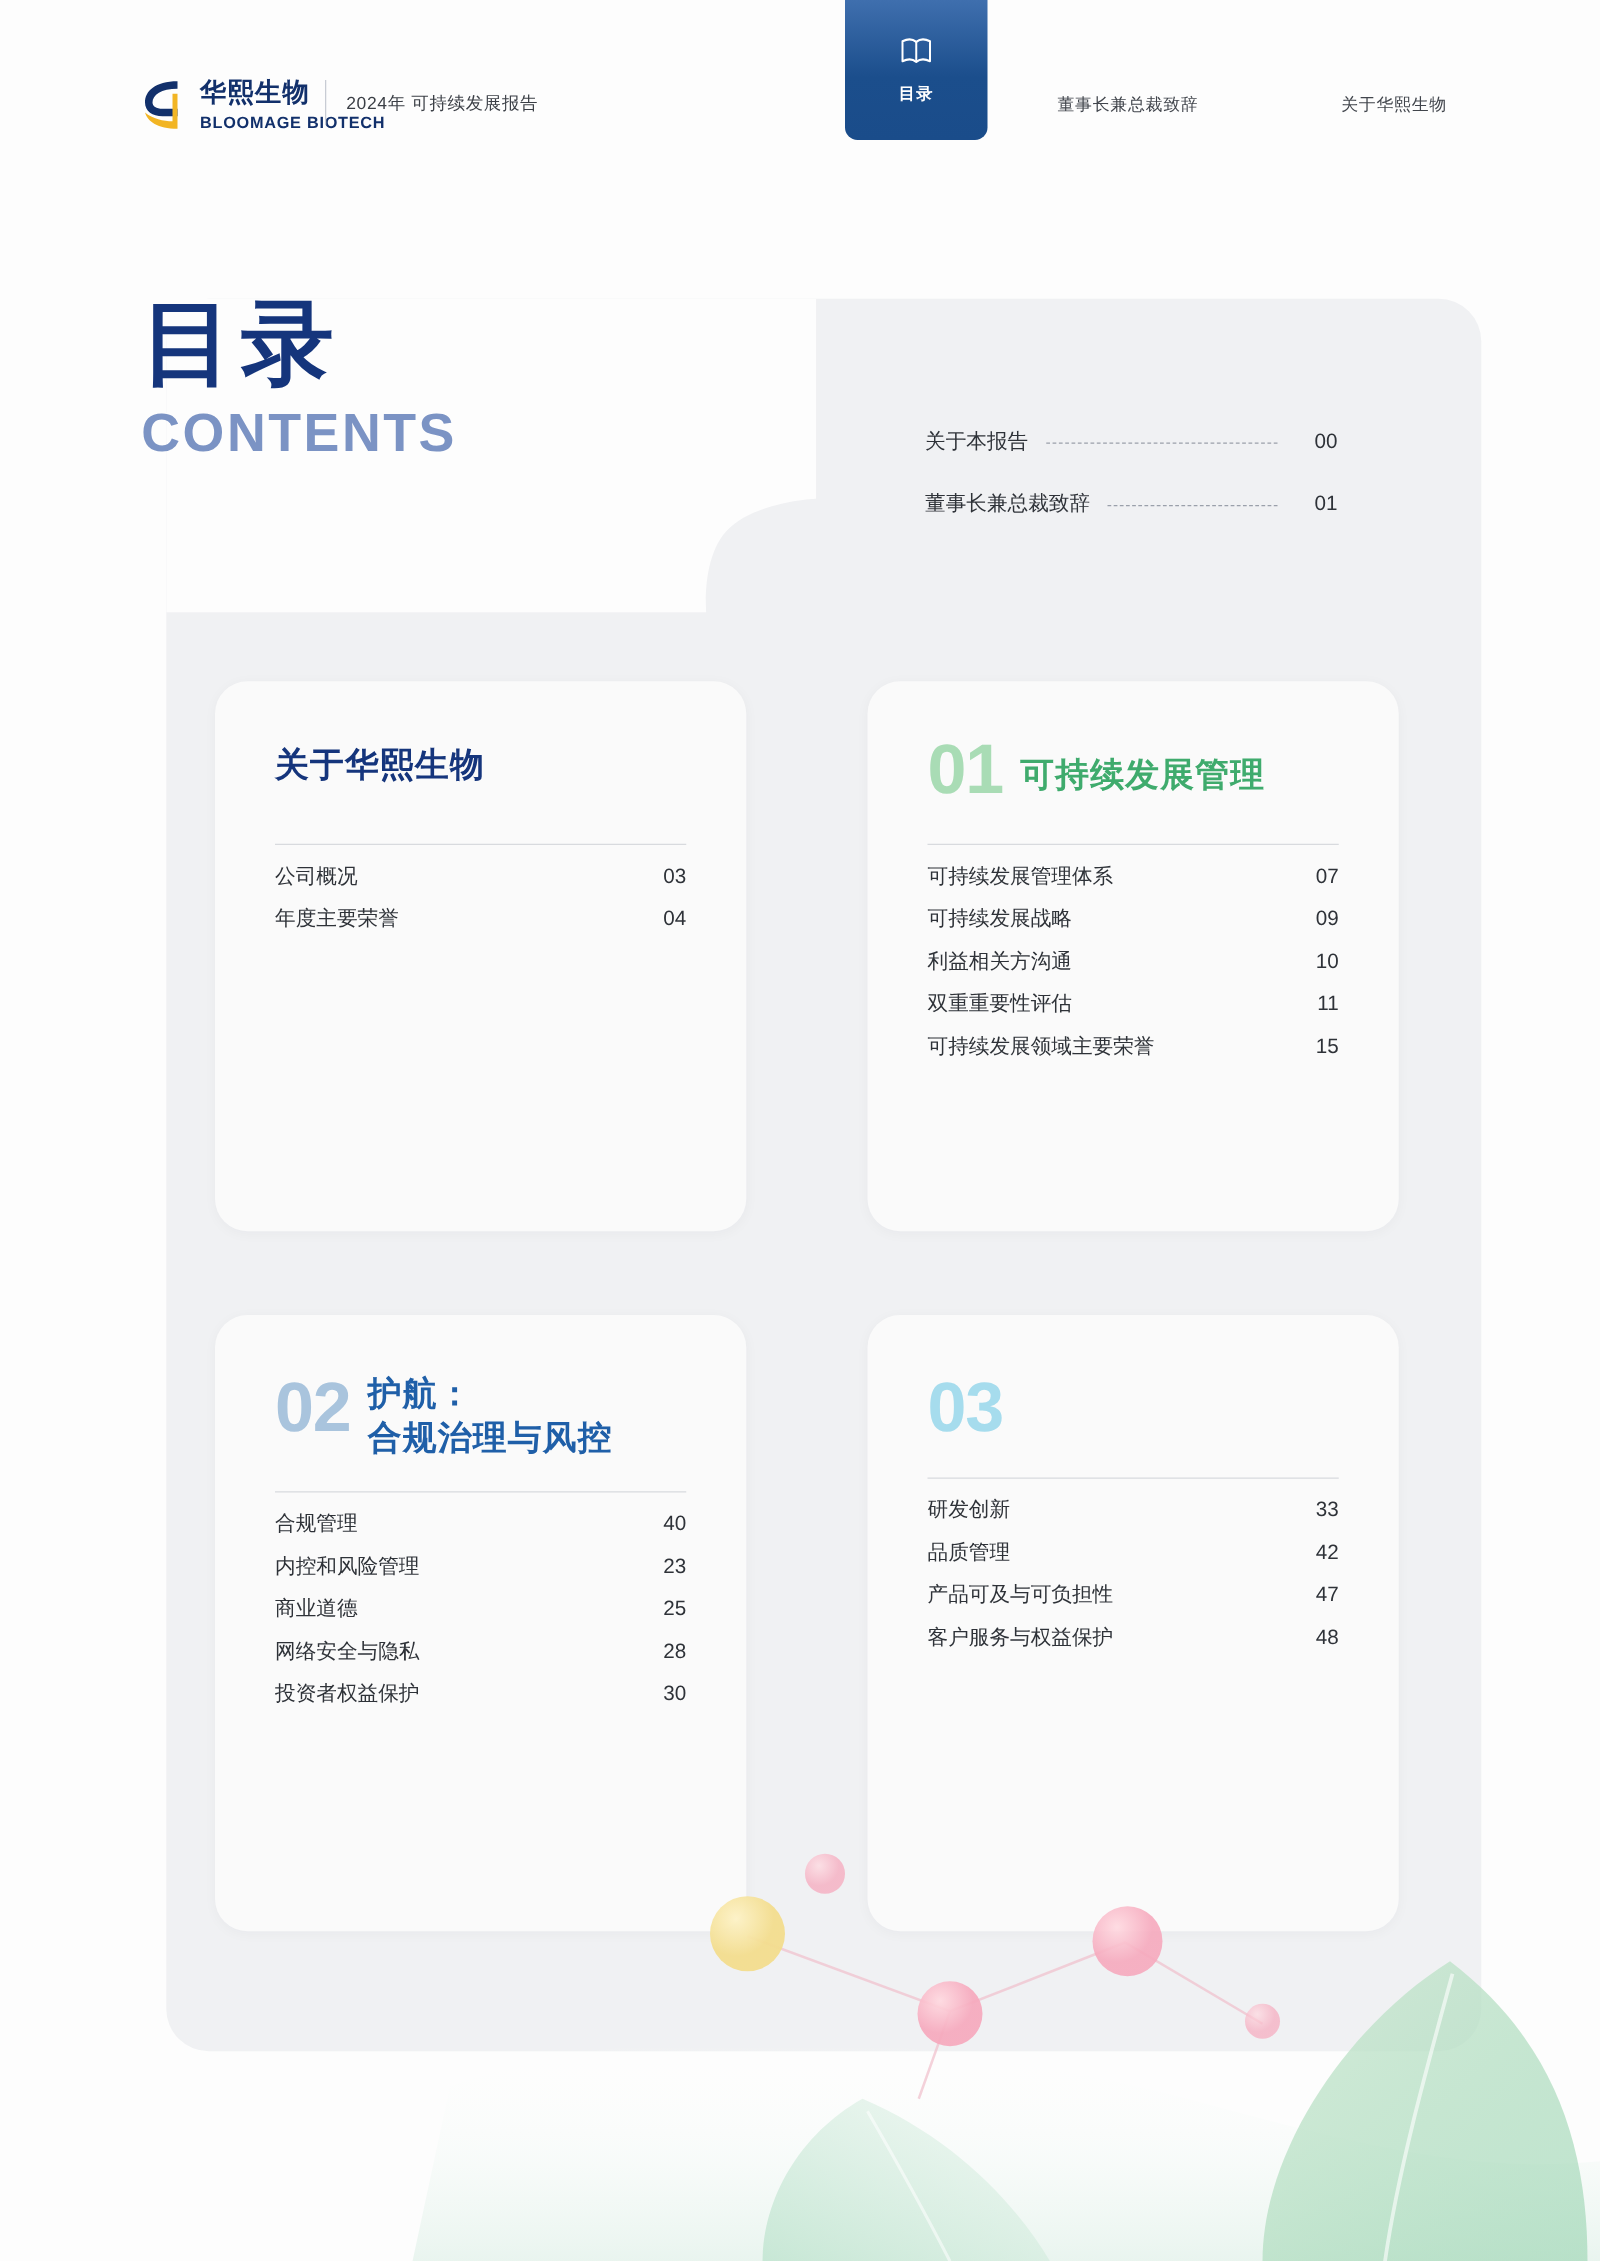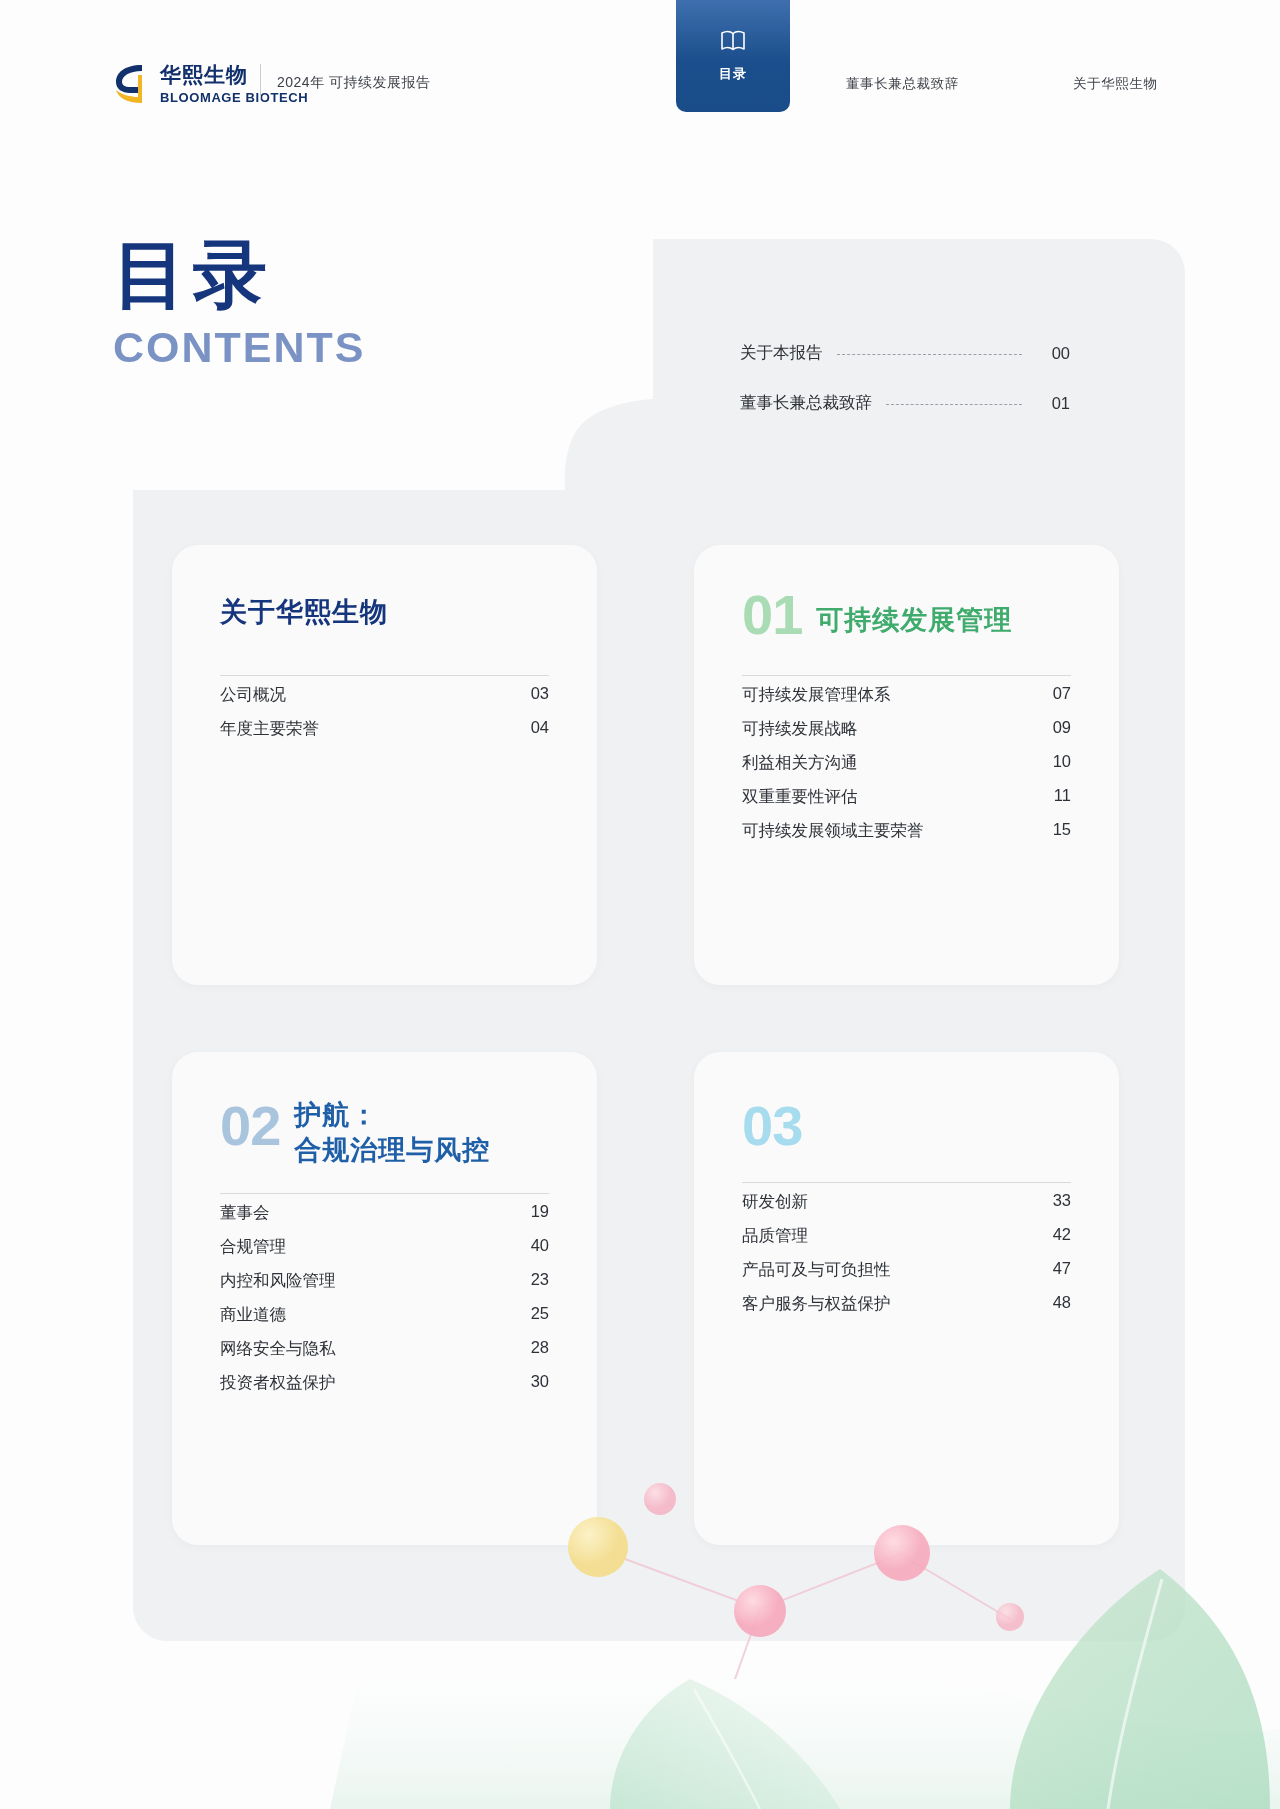--- a/index.html
+++ b/index.html
@@ -189,20 +189,21 @@
   .card-title.plain {
     padding-top: 6px;
   }
   .hr {
     margin-top: 26px;
     border-top: 1px solid #d8dade;
   }
   .toc-list { margin-top: 8px; }
   .toc-row {
     display: flex;
+    align-items: center;
     justify-content: space-between;
     height: 34px;
     font-size: 16.5px;
     color: #2e3238;
     gap: 20px;
   }
   .toc-row .nm { white-space: nowrap; }
   .toc-row .pg { color: #2e3238; font-size: 16.5px; }
 
   
@@ -339,24 +340,20 @@
     <div class="card-inner">
       <div class="card-head">
         <div class="card-num" style="color:#a9c4dd; padding-top:4px;">02</div>
         <div style="padding-top:2px;">
           <div class="card-title" style="color:#1f5fa8;">护航：</div>
           <div class="card-title" style="color:#1f5fa8;">合规治理与风控</div>
         </div>
       </div>
       <div class="hr"></div>
       <div class="toc-list">
-        <div class="toc-row">
-          <span class="nm">董事会</span>
-          <span class="pg">19</span>
-        </div>
         <div class="toc-row">
           <span class="nm">合规管理</span>
           <span class="pg">40</span>
         </div>
         <div class="toc-row">
           <span class="nm">内控和风险管理</span>
           <span class="pg">23</span>
         </div>
         <div class="toc-row">
           <span class="nm">商业道德</span>

